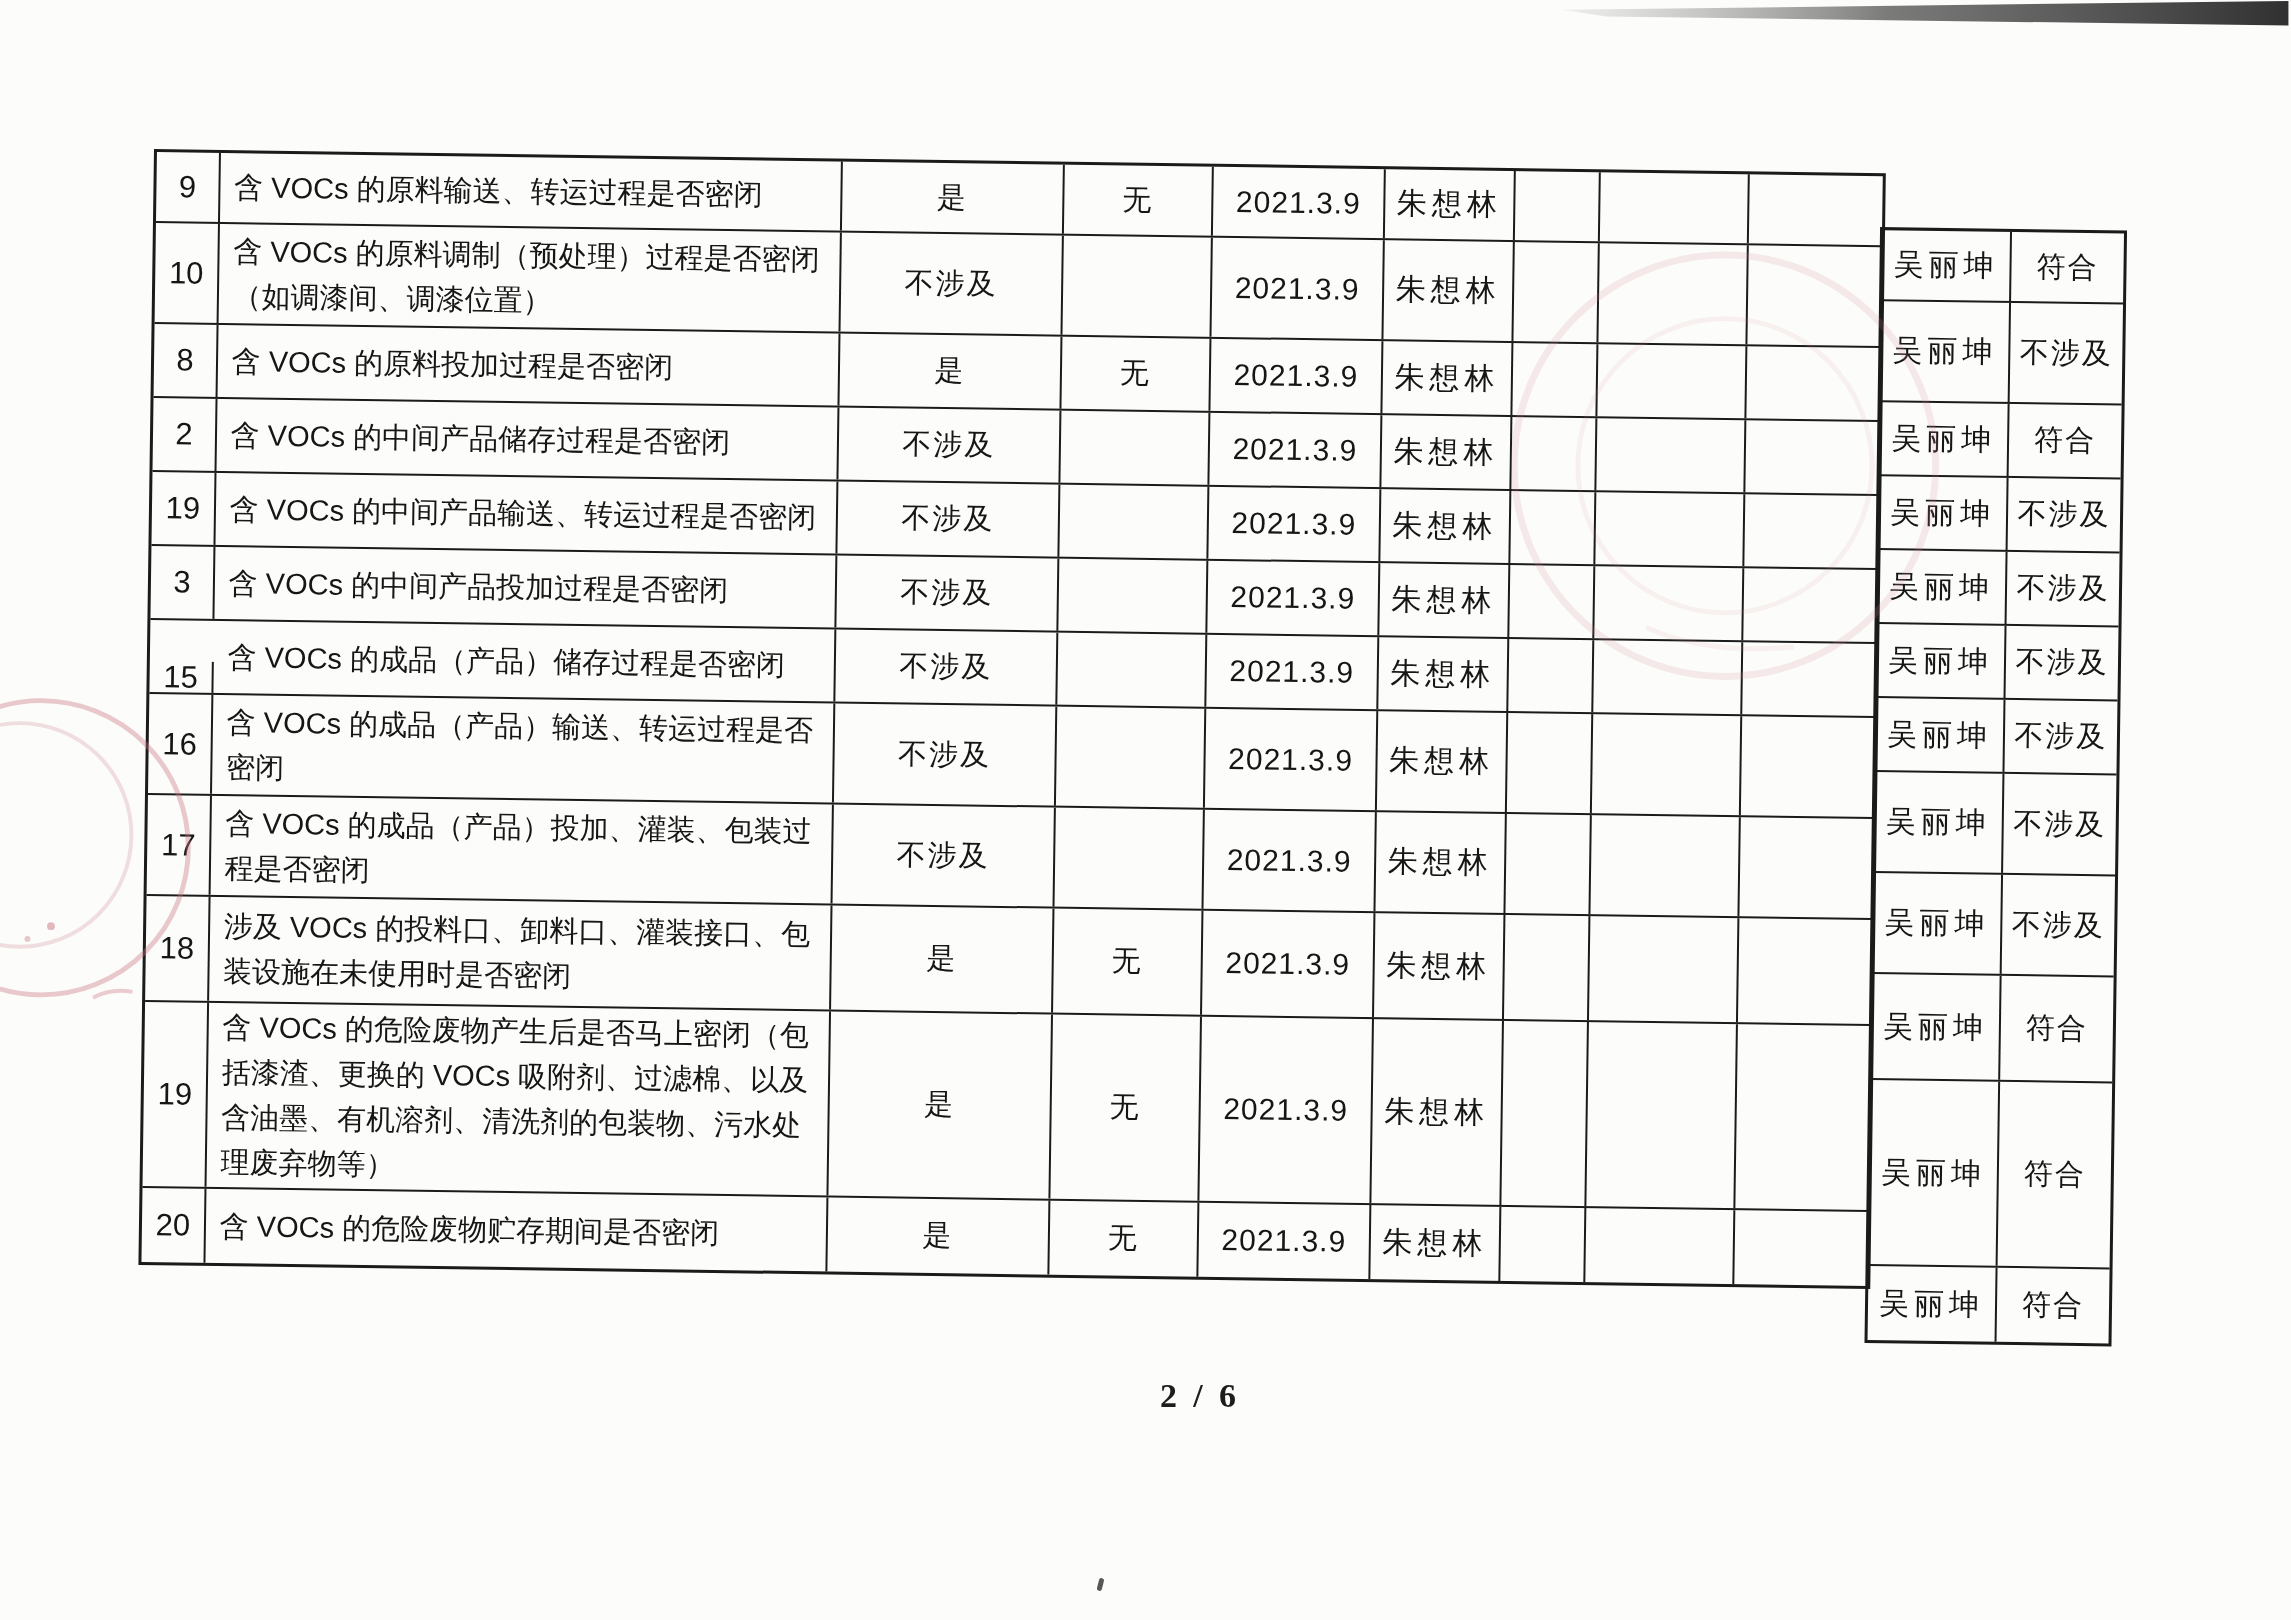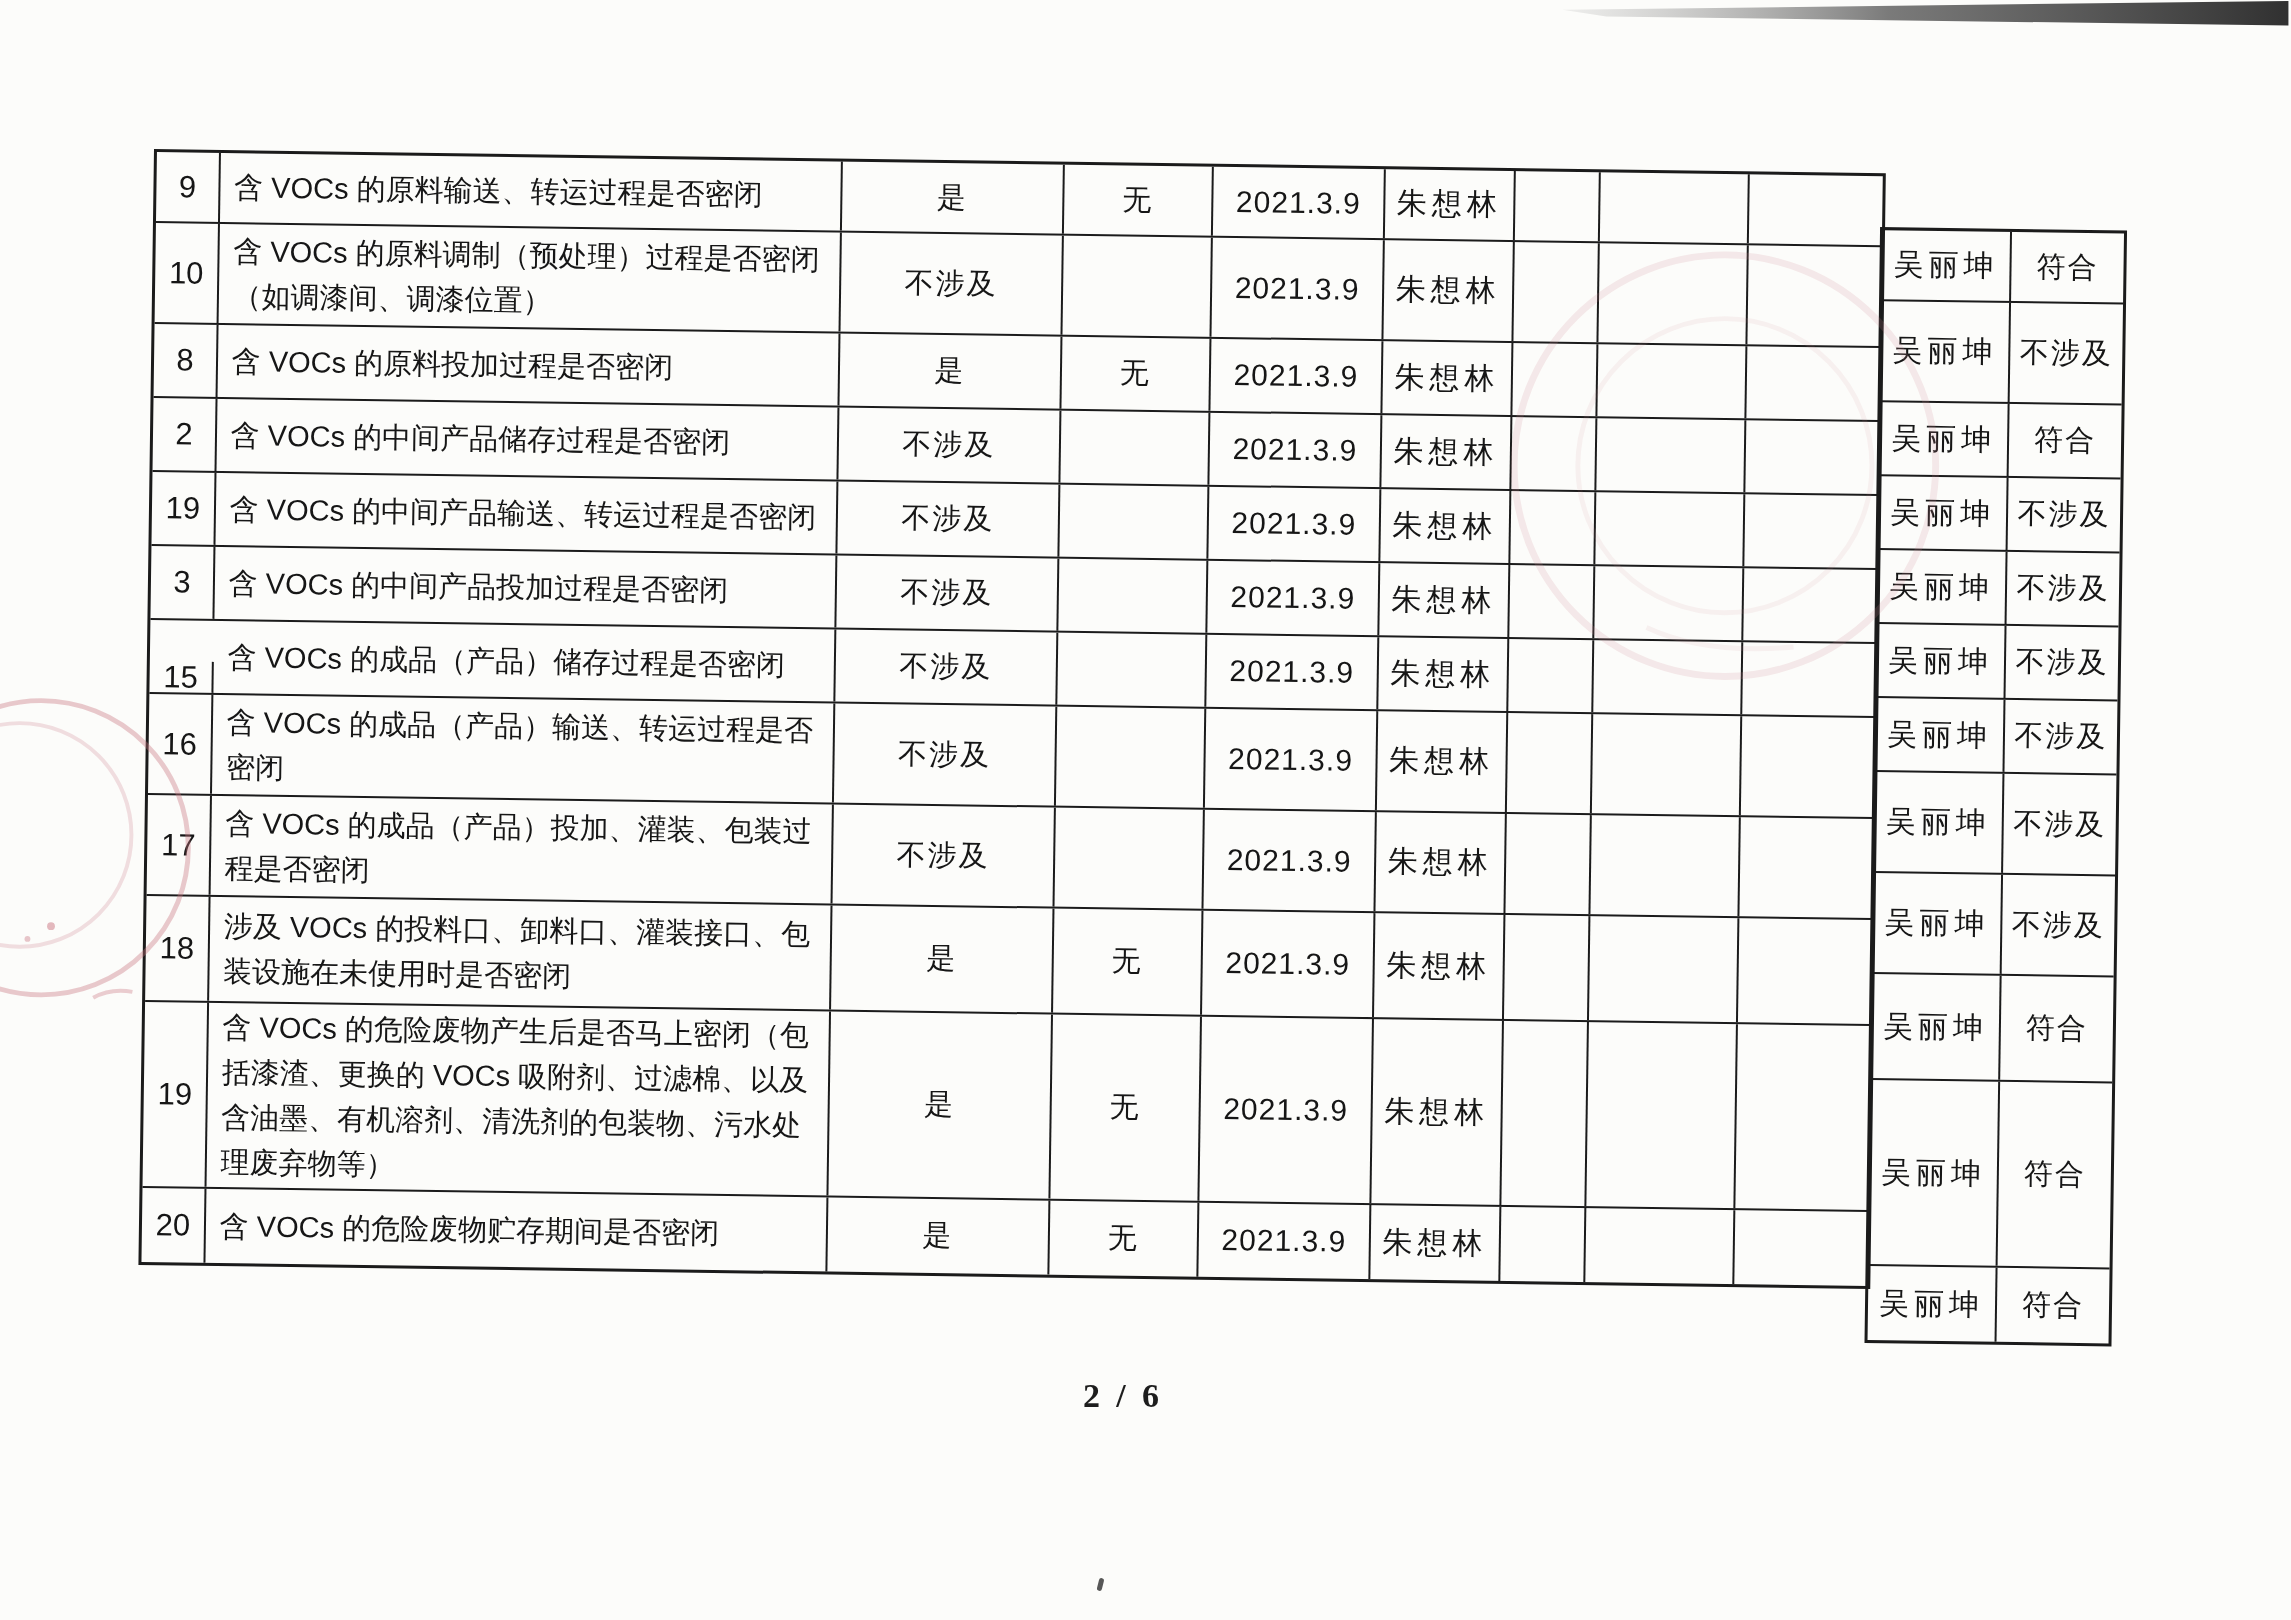--- a/index.html
+++ b/index.html
@@ -37,21 +37,21 @@
     padding:3.9px 11.8px 3.9px 13.7px;
     line-height:45px;font-size:29px;
   }
   .date-cell{font-size:30px;letter-spacing:1px;}
   .name-cell{letter-spacing:4.9px;font-size:30px;}
   .ans-cell{letter-spacing:2px;}
 
   
   .page-number{
     position:absolute;left:1083px;top:1377px;width:157px;
-    text-align:left;
+    text-align:right;
     font-family:"Liberation Serif","DejaVu Serif",serif;
     font-weight:bold;font-size:34px;letter-spacing:3.9px;color:#1d1d1d;
   }
 
   
   .stamp,.artifact{position:absolute;pointer-events:none;}
   .speck{
     position:absolute;left:1098px;top:1578px;width:4.9px;height:12.7px;
     background:#3a3a3a;border-radius:2.9px;transform:rotate(14deg);opacity:.85;
   }

